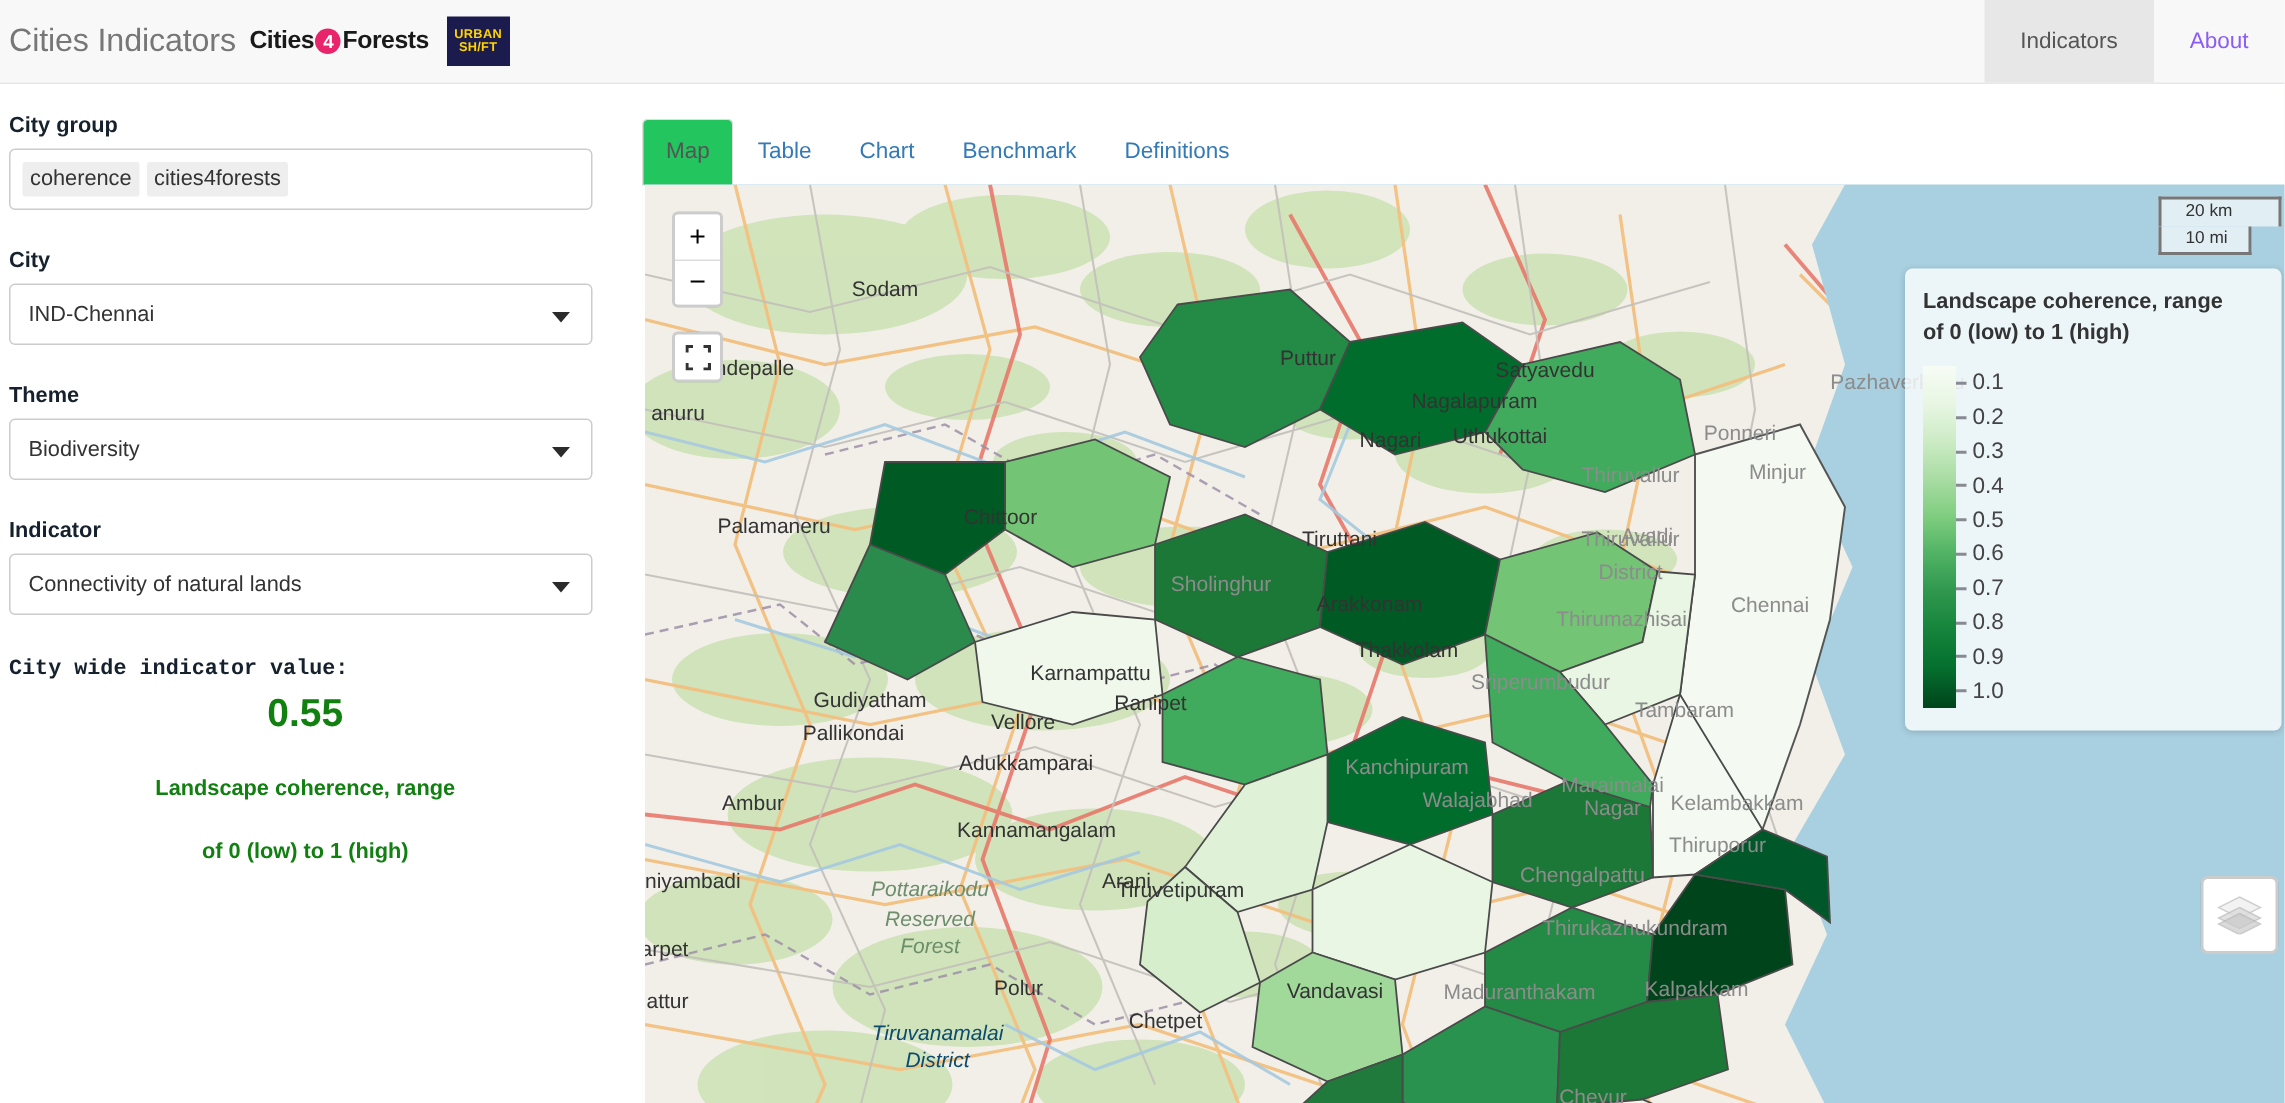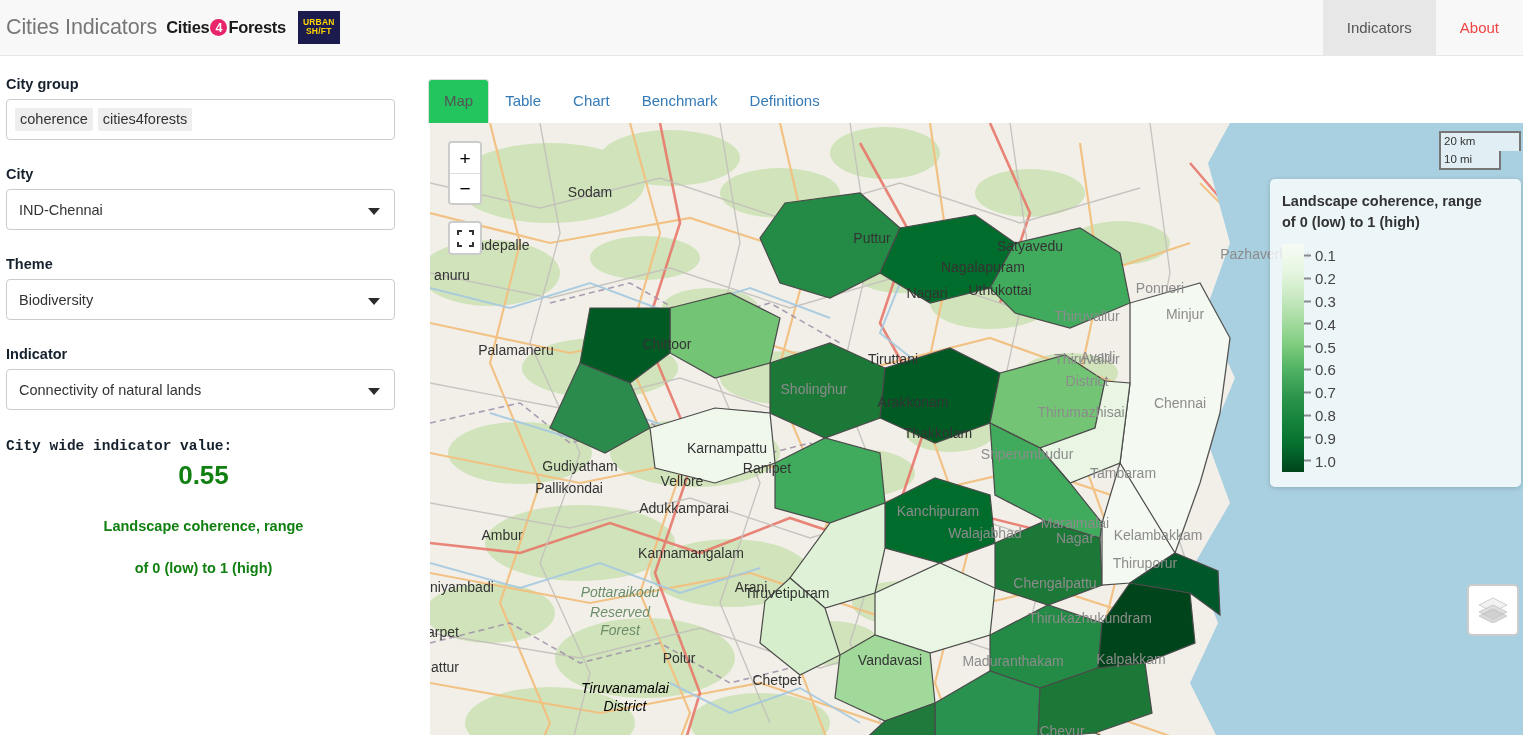--- a/index.html
+++ b/index.html
@@ -45,21 +45,21 @@
     background: #1b1b4d; color: #ffd400;
     font-size: 8.5px; font-weight: bold; line-height: 1.05;
     padding: 5px 5px 6px 5px; text-align: center;
     letter-spacing: 0.2px; margin-left: 3px;
     height: 33px; display:flex; flex-direction:column; justify-content:center;
   }
   .nav-right { margin-left: auto; display: flex; height: 100%; }
   .nav-link {
     display: flex; align-items: center; justify-content: center;
     padding: 0 24px; height: 100%;
-    font-size: 15px; color: #ef4444; text-decoration: none;
+    font-size: 15px; color: #8b5cf6; text-decoration: none;
     cursor: pointer;
   }
   .nav-link.active { background: #e7e7e7; color: #555555; }
 
   
   .sidebar {
     position: absolute; top: 56px; left: 0;
     width: 420px; height: 679px;
     background: #ffffff;
     padding: 20px 24px 0 6px;
@@ -170,21 +170,21 @@
     display: flex; align-items: center; justify-content: center;
   }
 
   .scale-ctl {
     position: absolute; right: 2px; top: 8px;
     z-index: 40; font-size: 11.5px; color: #333;
   }
   .scale-line {
     border: 2px solid #777; border-top: none;
     background: rgba(255,255,255,0.65);
-    padding: 1px 5px 1px 3px; line-height: 1.35;
+    padding: 1px 5px 1px 16px; line-height: 1.35;
   }
   .scale-line.top { border: 2px solid #777; border-bottom: none; width: 82px; }
   .scale-line.bot { width: 62px; }
 
   .legend {
     position: absolute; right: 2px; top: 56px;
     width: 251px; height: 308px;
     background: rgba(255,255,255,0.78);
     border-radius: 5px;
     box-shadow: 0 1px 5px rgba(0,0,0,0.18);
@@ -222,21 +222,21 @@
     display: flex; align-items: center; justify-content: center;
   }
 
   
   .mlabel {
     position: absolute; transform: translate(-50%,-50%);
     font-size: 14px; color: #333333; white-space: nowrap;
     pointer-events: none;
   }
   .mlabel.faded { color: #8c8c8c; }
-  .mlabel.district { color: #000000; font-style: italic; text-align:center; }
+  .mlabel.district { color: #0c4a6e; font-style: italic; text-align:center; }
   .mlabel.forest { color: #6b8e6b; font-style: italic; text-align:center; }
 </style>
 </head>
 <body>
 
 <div class="navbar">
   <div class="brand">
     <span class="brand-title">Cities Indicators</span>
     <span class="c4f-logo">
       <span>Cities</span>

